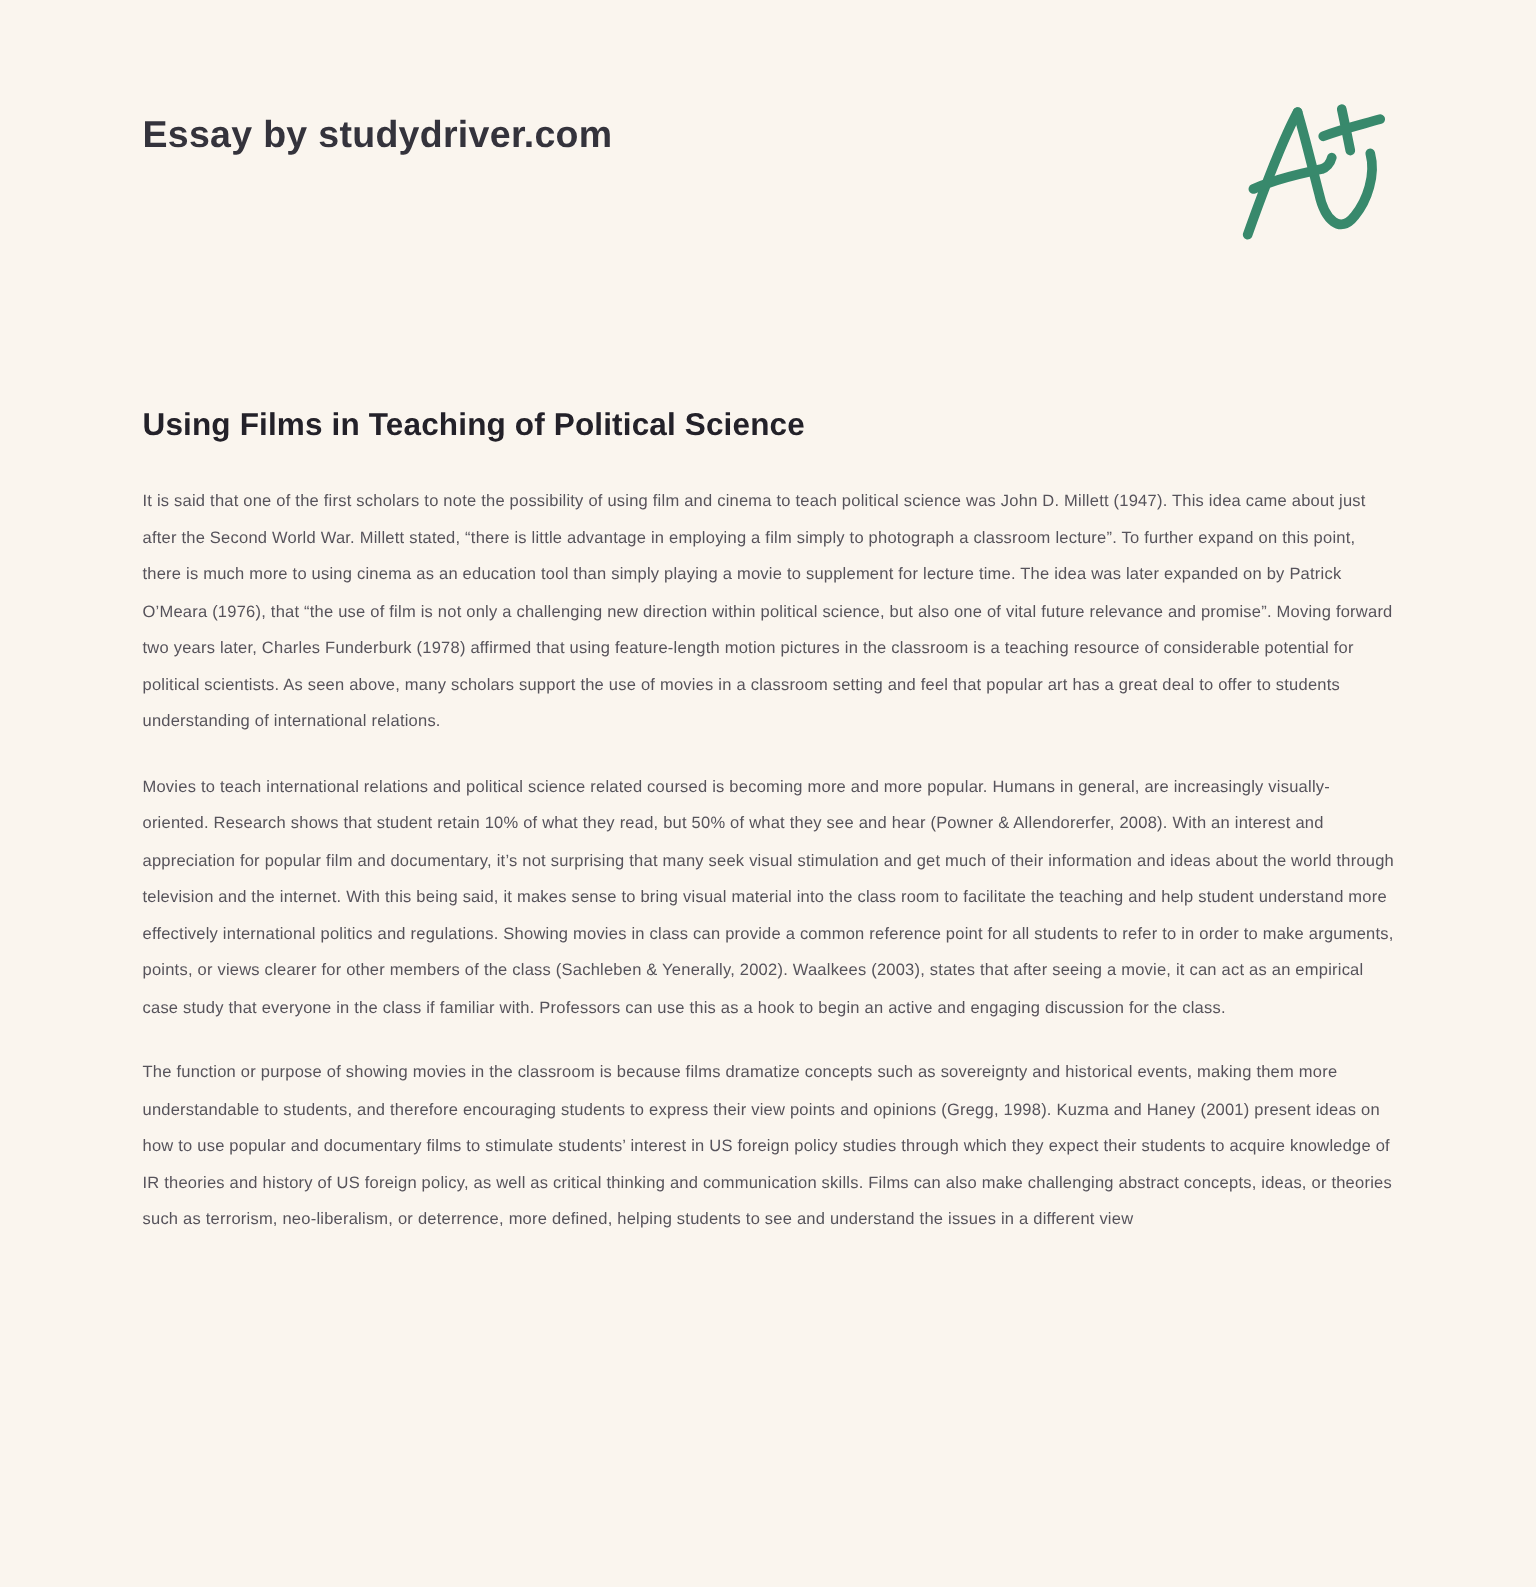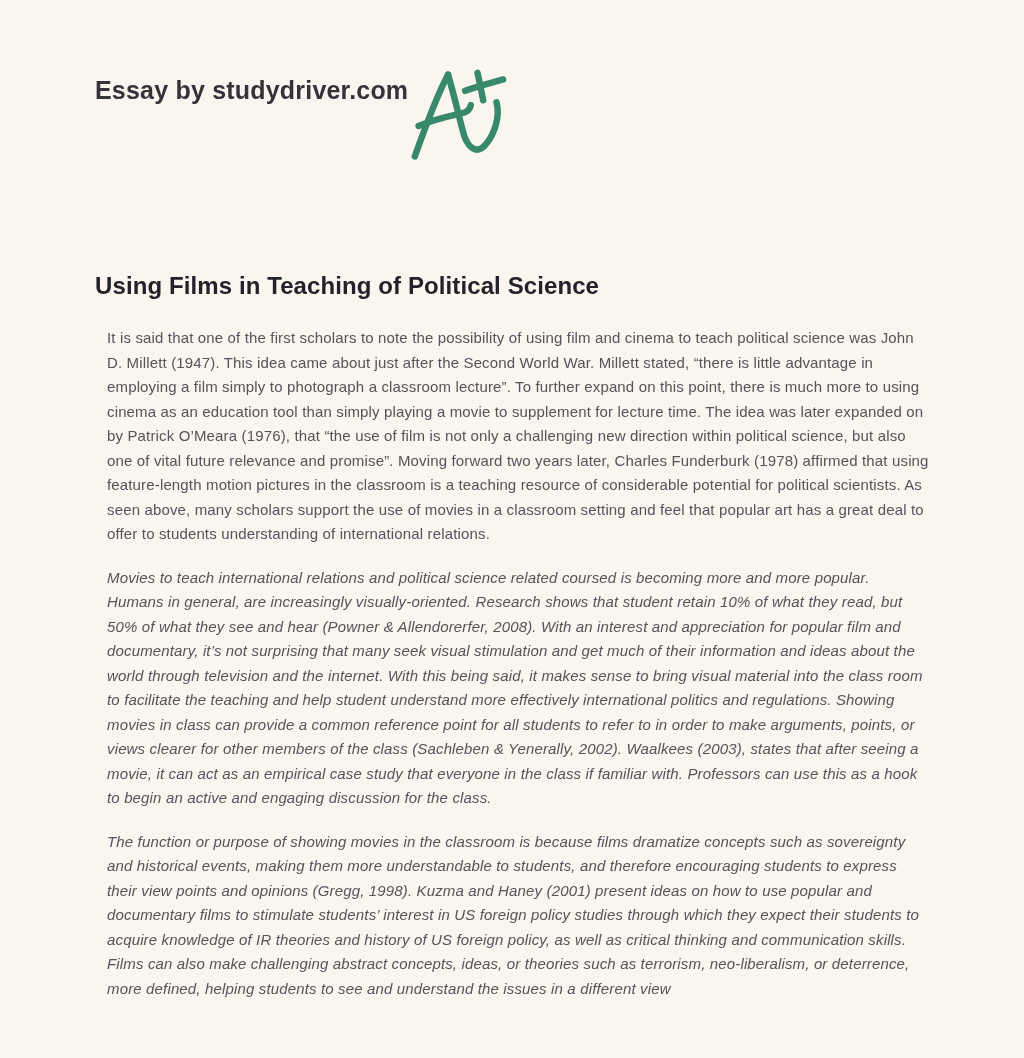--- a/index.html
+++ b/index.html
@@ -13,21 +13,21 @@
     background: #faf5ee;
     font-family: "Liberation Sans", sans-serif;
   }
   .page {
     width: 1024px;
     min-height: 1058px;
     padding: 62px 94px 10px 95px;
   }
   .header-row {
     display: flex;
-    justify-content: flex-start;
+    justify-content: space-between;
     align-items: flex-start;
   }
   .site-title {
     font-size: 25px;
     font-weight: 700;
     color: #34333c;
     margin: 14px 0 0 0;
     letter-spacing: 0.2px;
   }
   .source-line {
@@ -49,37 +49,36 @@
     margin-top: 7px;
     margin-right: 4px;
     flex: 0 0 auto;
   }
   .logo-wrap svg {
     width: 100%;
     height: 100%;
     display: block;
   }
   .essay-title {
-    font-size: 24px;
+    font-size: 21px;
     font-weight: 600;
     color: #232129;
     margin: 108px 0 0 0;
     letter-spacing: 0.1px;
   }
   .essay-body p {
-    font-size: 15px;
+    font-size: 11px;
     line-height: 24.5px;
     color: #56535b;
     letter-spacing: 0.15px;
-    margin: 26px 0 0 12px;
+    margin: 26px 0 0 0;
     max-width: 836px;
   }
   .essay-body p + p {
     margin-top: 19px;
-    font-style: italic;
   }
 </style>
 </head>
 <body>
 
 <div class="page">
 
   <div class="header-row">
     <div>
       <h1 class="site-title">Essay by studydriver.com</h1>

